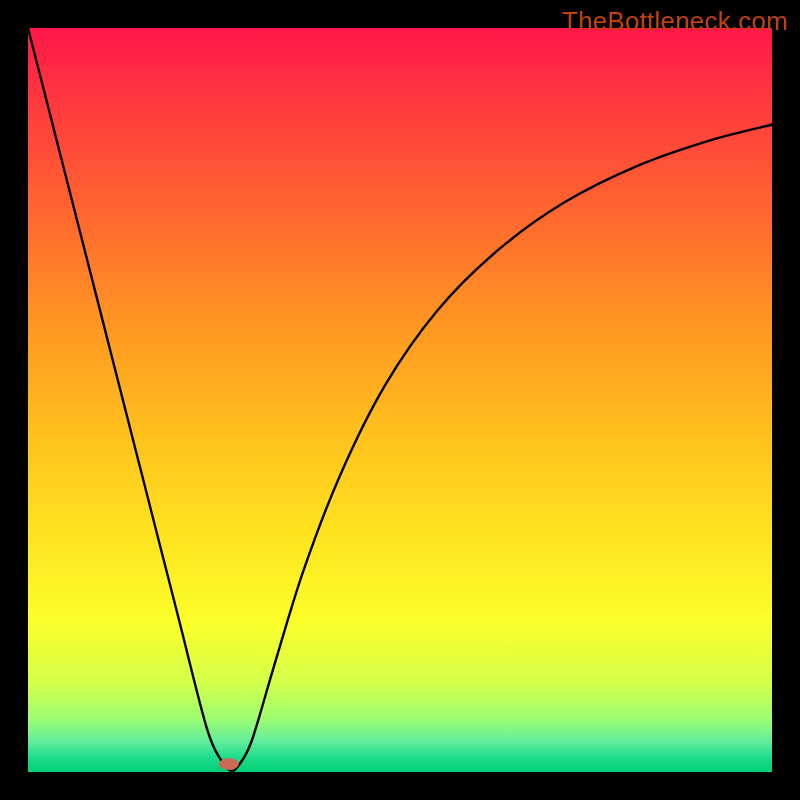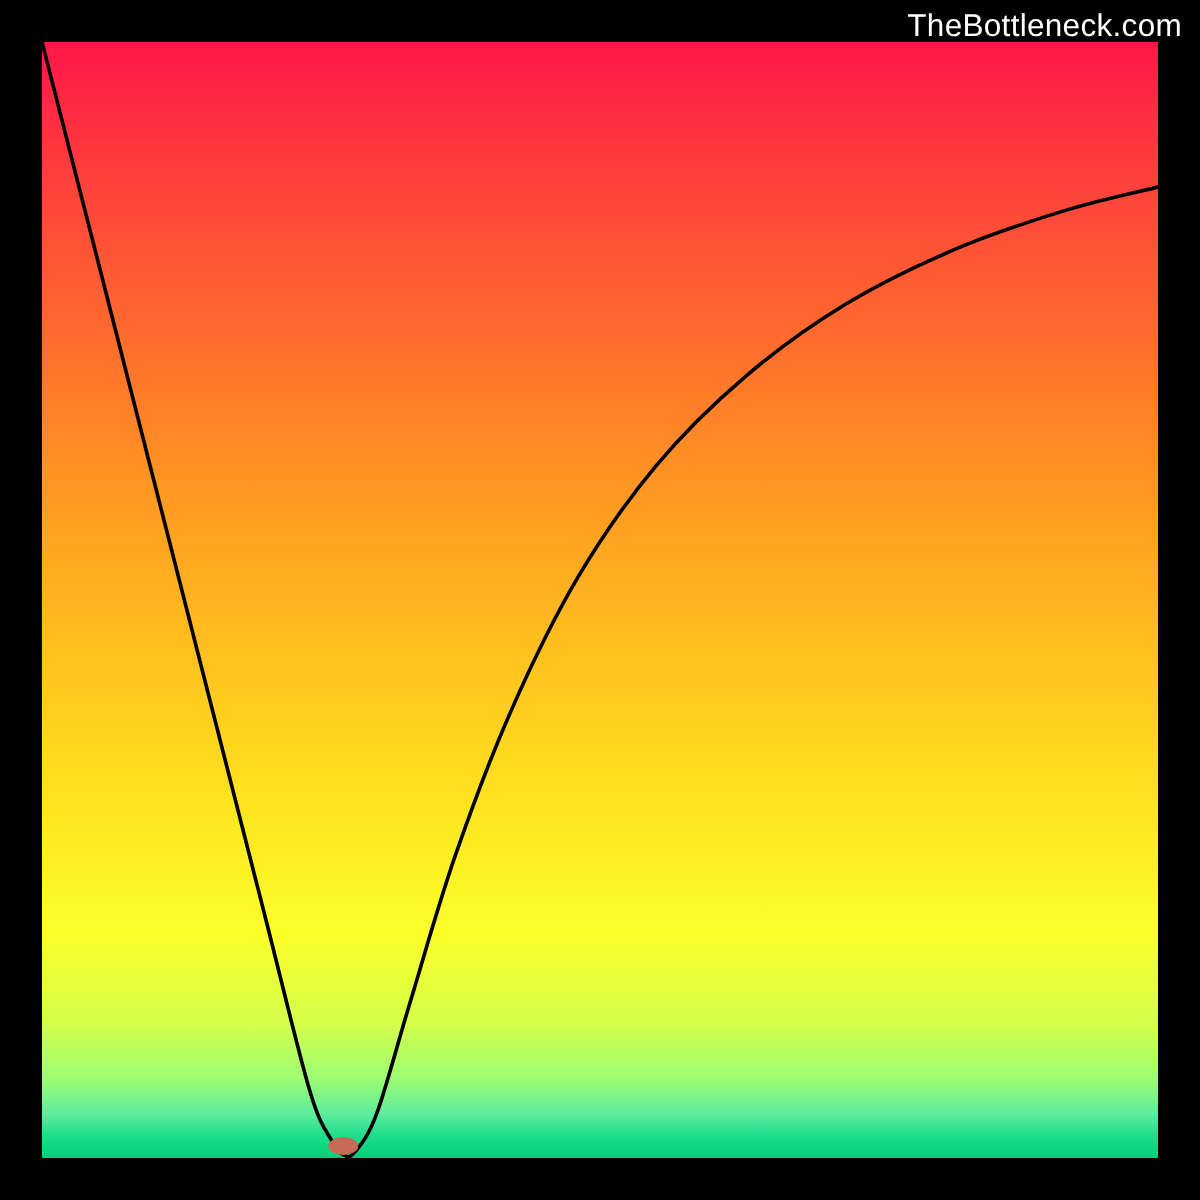--- a/index.html
+++ b/index.html
@@ -36,22 +36,22 @@
       #d4ff4a 88%,
       #9bfc74 93%,
       #5fec9d 96%,
       #1fdd8c 98%,
       #00d075 100%);
   }
   .watermark {
     position: absolute;
     top: 6px;
     right: 12px;
-    color: #ffffff;
-    font-size: 21px;
+    color: #c2410c;
+    font-size: 26px;
     letter-spacing: 0.2px;
     font-weight: 500;
     user-select: none;
   }
   svg.curve {
     position: absolute;
     top: 0;
     left: 0;
     width: 744px;
     height: 744px;

